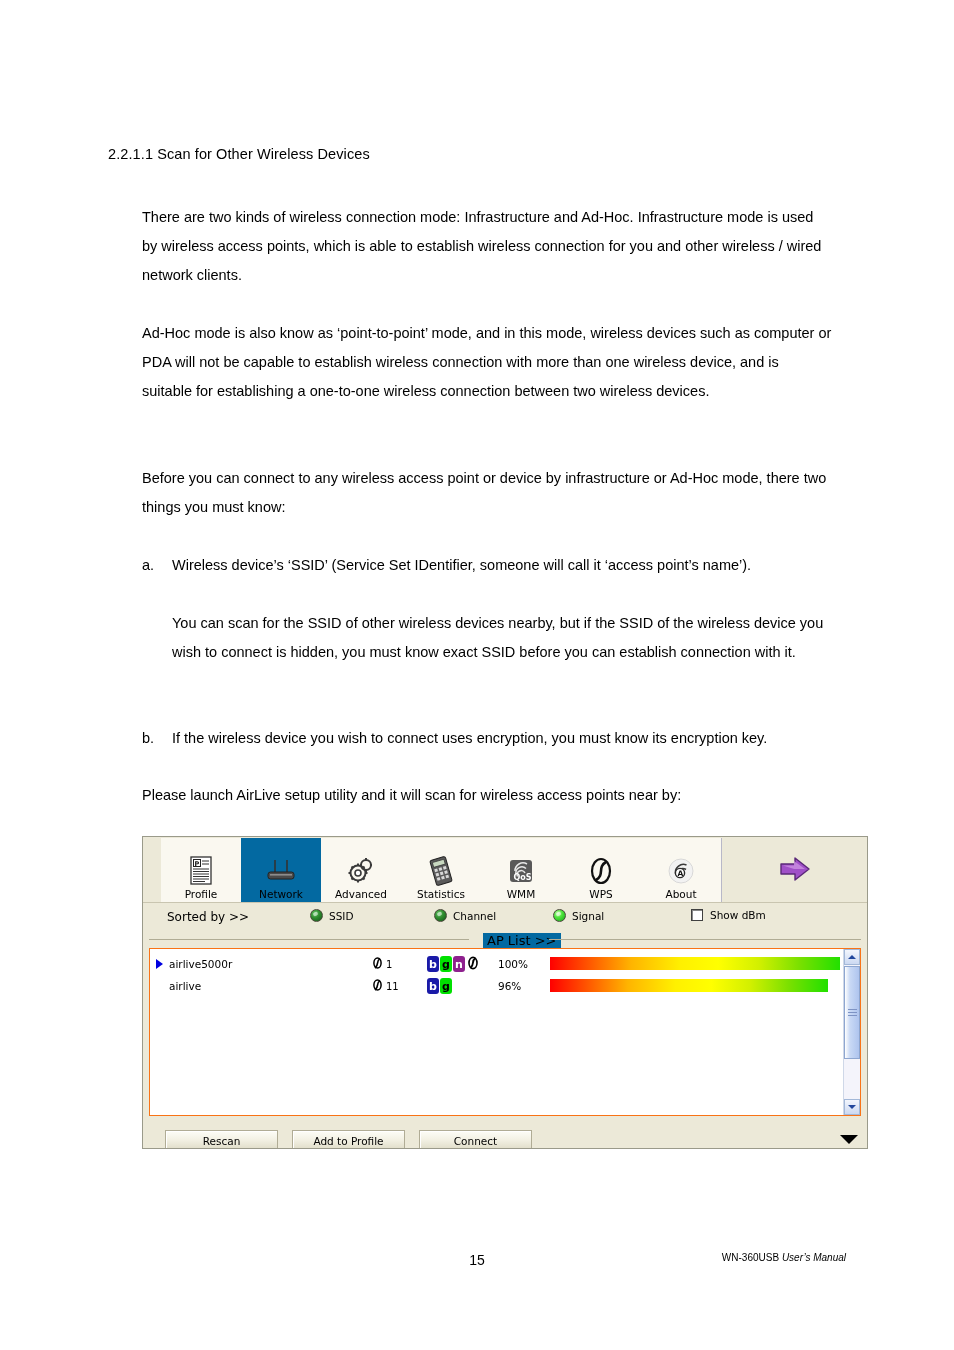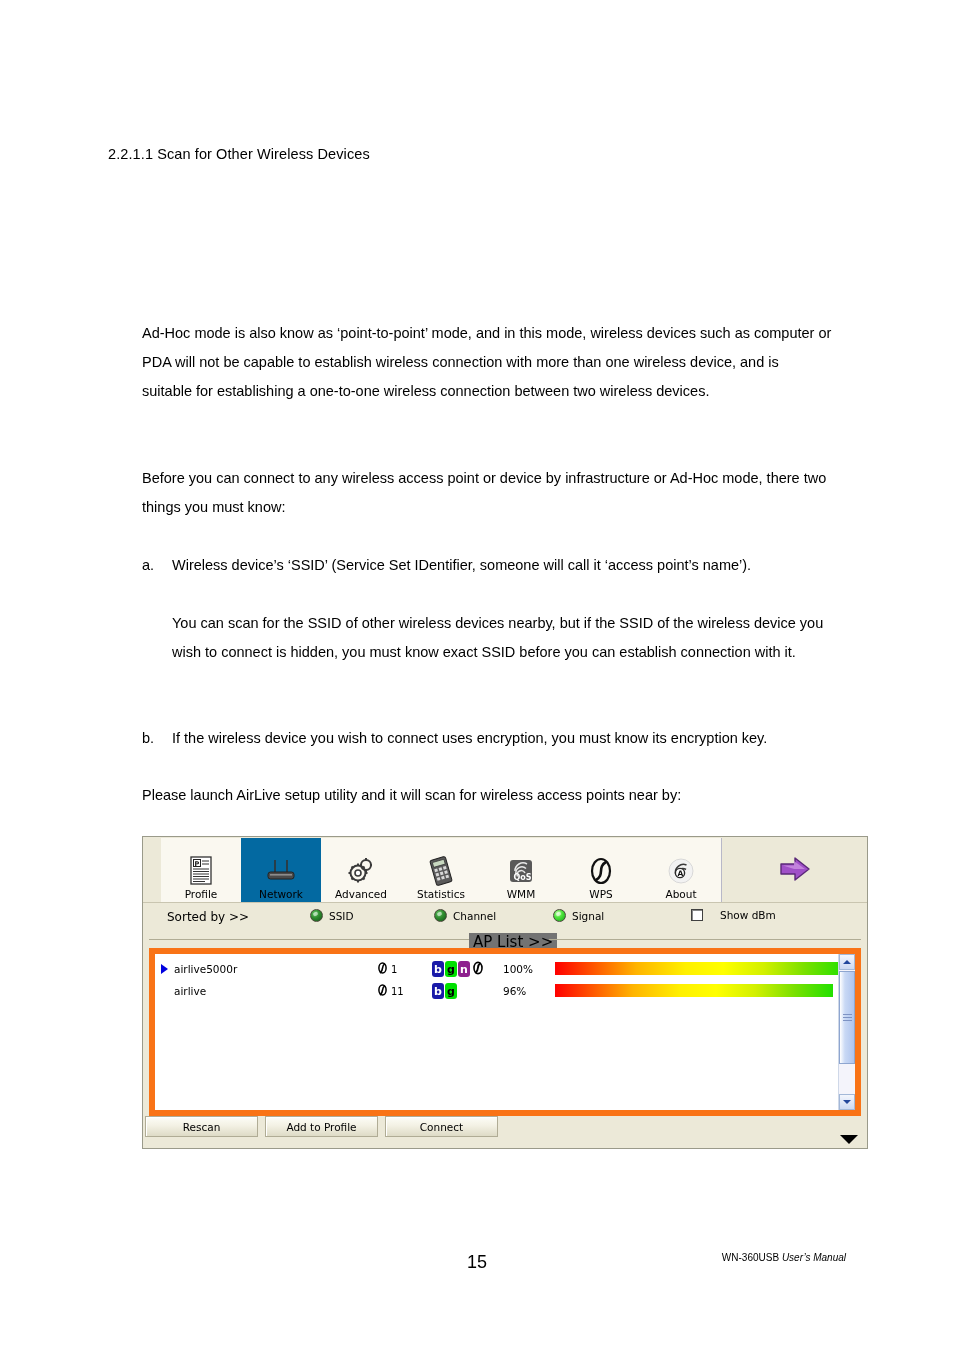--- a/index.html
+++ b/index.html
@@ -64,21 +64,21 @@
     line-height: 29.2px;
     color: #000;
   }
 
   .footer-page {
     position: absolute;
     left: 0;
     top: 1252px;
     width: 954px;
     text-align: center;
-    font-size: 18px;
+    font-size: 14px;
   }
   .footer-right {
     position: absolute;
     right: 108px;
     top: 1252px;
     font-size: 10px;
   }
   .footer-right i {
     font-style: italic;
   }
@@ -192,21 +192,21 @@
     background: radial-gradient(circle at 35% 30%, #c6ffb0 0%, #4ee53a 40%, #16a41a 100%);
   }
   .radio-text { font-size: 10.5px; }
 
   .dbm-box {
     position: absolute;
     left: 548px;
     top: 6px;
     display: flex;
     align-items: center;
-    gap: 17px;
+    gap: 7px;
   }
   .chk {
     width: 12px; height: 12px;
     background: #ffffff;
     border: 1px solid #404040;
     box-shadow: inset 1px 1px 0 #888;
     box-sizing: border-box;
   }
 
   
@@ -218,34 +218,34 @@
   .aplist-line {
     position: absolute;
     top: 6px;
     height: 1px;
     background: #b0ac95;
   }
   .aplist-line.left { left: 0; width: 320px; }
   .aplist-line.right { left: 400px; right: 0; }
   .aplist-label {
     position: absolute;
-    left: 320px;
+    left: 334px;
     top: 0;
-    font-size: 15px;
-    background: #737373;
+    font-size: 13px;
+    background: #0369a1;
     padding: 0 4px;
   }
 
   
   .listbox {
     position: relative;
     margin: 2px 6px 0 6px;
     height: 168px;
     background: #ffffff;
-    border: 6px solid #f97316;
+    border: 1px solid #f97316;
     box-sizing: border-box;
     overflow: hidden;
   }
   .list-rows {
     position: absolute;
     left: 0; top: 0;
     right: 17px;
     padding-top: 4px;
   }
   .ap-row {
@@ -362,25 +362,25 @@
   }
   .sb-grip {
     width: 9px;
     height: 7px;
     background: repeating-linear-gradient(to bottom, #7d93c4 0 1px, transparent 1px 3px);
   }
 
   
   .btnbar {
     position: relative;
-    margin-top: 0;
-    padding-left: 2px;
+    margin-top: 14px;
+    padding-left: 22px;
     height: 22px;
     display: flex;
-    gap: 7px;
+    gap: 14px;
   }
   .xpbtn {
     width: 113px;
     height: 21px;
     background: linear-gradient(to bottom, #fdfdf7 0%, #f3f1e4 45%, #dedbc6 100%);
     border: 1px solid #b0ac95;
     box-shadow: inset 1px 1px 0 #ffffff;
     box-sizing: border-box;
     font-size: 10.5px;
     display: flex;
@@ -403,20 +403,21 @@
     height: 20px;
   }
 </style>
 </head>
 <body>
 
 <div class="page">
 
   <div class="heading">2.2.1.1 Scan for Other Wireless Devices</div>
 
+  <div class="para" style="top:203px;">There are two kinds of wireless connection mode: Infrastructure and Ad-Hoc. Infrastructure mode is used by wireless access points, which is able to establish wireless connection for you and other wireless / wired network clients.</div>
 
   <div class="para" style="top:464px;">Before you can connect to any wireless access point or device by infrastructure or Ad-Hoc mode, there two things you must know:</div>
 
   <div class="para" style="top:319px;">Ad-Hoc mode is also know as ‘point-to-point’ mode, and in this mode, wireless devices such as computer or PDA will not be capable to establish wireless connection with more than one wireless device, and is suitable for establishing a one-to-one wireless connection between two wireless devices.</div>
 
   <div class="listpara" style="top:551px;">
     <span class="marker">a.</span>
     <span class="ltext">Wireless device’s ‘SSID’ (Service Set IDentifier, someone will call it ‘access point’s name’).</span>
   </div>
 

